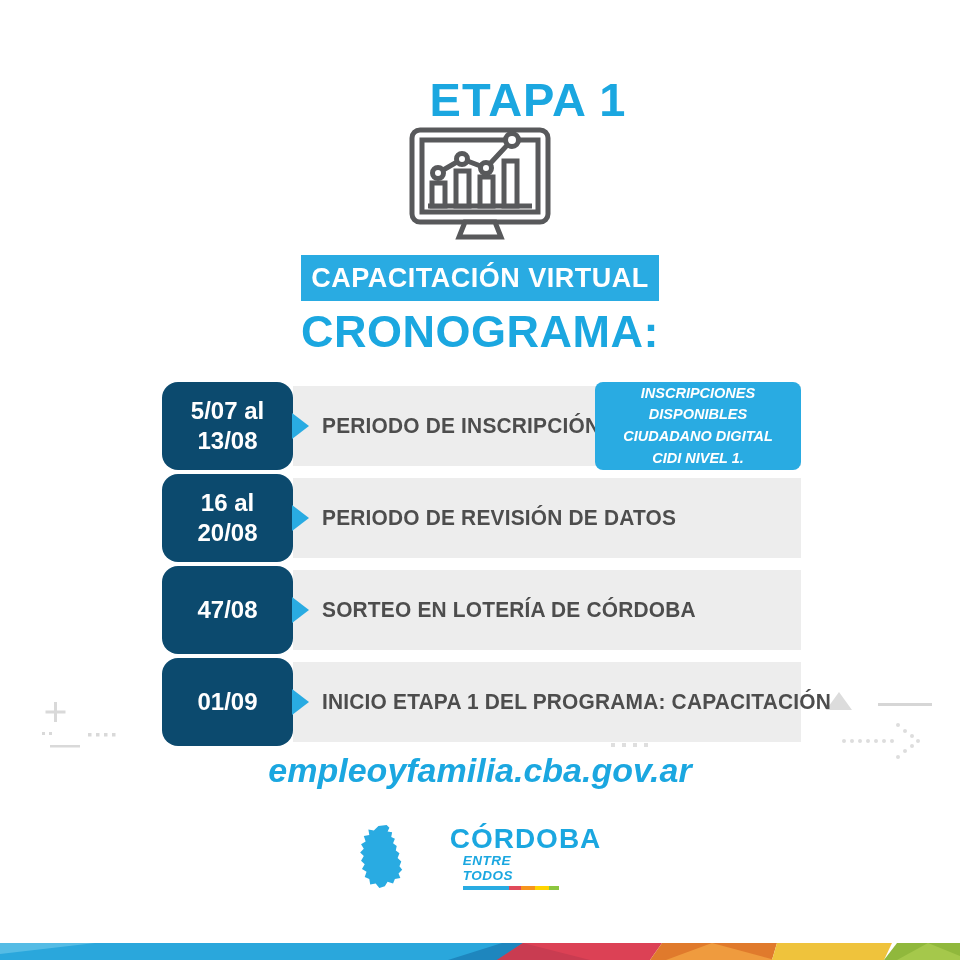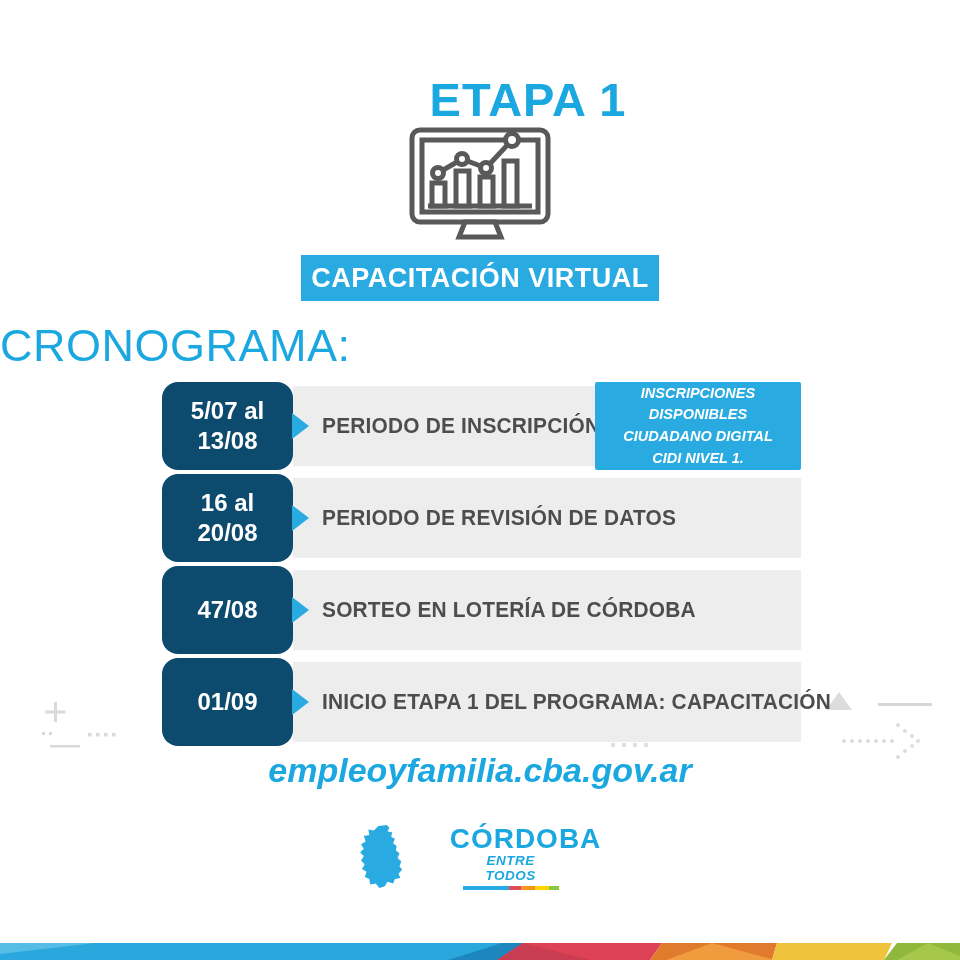--- a/index.html
+++ b/index.html
@@ -12,22 +12,22 @@
     position:absolute;top:72px;left:0;width:100%;text-align:center;
     font-size:47px;font-weight:bold;color:#1ba7e0;letter-spacing:1px;margin-left:48px;
   }
   .monitor-wrap{position:absolute;top:126px;left:0;width:100%;display:flex;justify-content:center;}
   .banner-wrap{position:absolute;top:255px;left:0;width:100%;display:flex;justify-content:center;}
   .banner{
     background:#29abe2;color:#ffffff;font-size:27px;font-weight:bold;
     line-height:46px;padding:0 10px;letter-spacing:0.5px;white-space:nowrap;
   }
   .section-title{
-    position:absolute;top:320px;left:0;width:100%;text-align:left;
-    font-size:45px;font-weight:normal;color:#1ba7e0;letter-spacing:0.5px;
+    position:absolute;top:306px;left:0;width:100%;text-align:center;
+    font-size:45px;font-weight:bold;color:#1ba7e0;letter-spacing:0.5px;
   }
   
   .timeline{position:absolute;top:382px;left:162px;width:639px;}
   .trow{position:relative;height:88px;margin-bottom:4px;}
   .tbar{
     position:absolute;left:131px;right:0;top:4px;bottom:4px;
     background:#ededed;z-index:1;
   }
   .tlabel{
     position:absolute;left:160px;top:50%;z-index:2;
@@ -43,35 +43,35 @@
     color:#ffffff;font-size:24px;font-weight:bold;line-height:1.25;
     text-align:center;white-space:pre-line;
   }
   .tarrow{
     position:absolute;left:130px;top:50%;transform:translateY(-50%);z-index:3;
     width:0;height:0;border-top:13px solid transparent;border-bottom:13px solid transparent;
     border-left:17px solid #29abe2;
   }
   .tnote{
     position:absolute;right:0;top:0;bottom:0;width:206px;z-index:4;
-    background:#29abe2;border-radius:2px;
+    background:#29abe2;border-radius:8px;
     display:flex;align-items:center;justify-content:center;text-align:center;
     color:#ffffff;font-size:14.5px;font-weight:bold;font-style:italic;
     line-height:1.5;white-space:pre-line;
   }
   
   .url{
     position:absolute;top:751px;left:0;width:100%;text-align:center;
     font-size:34px;font-weight:bold;font-style:italic;color:#1ba7e0;
   }
   .logo-wrap{position:absolute;top:824px;left:0;width:100%;display:flex;justify-content:center;}
   .logo{display:flex;align-items:center;gap:34px;}
   .logo-text{margin-left:9px;}
   .logo-name{font-size:28px;font-weight:bold;color:#1ba7e0;letter-spacing:1px;line-height:1.05;}
-  .logo-sub{margin-left:13px;width:96px;text-align:center;}
+  .logo-sub{margin-left:13px;width:96px;}
   .logo-tagline{font-size:13.5px;font-weight:bold;font-style:italic;color:#1ba7e0;letter-spacing:0.5px;}
   .logo-bar{display:flex;height:4px;margin-top:3px;width:100%;}
   .logo-bar span{display:block;height:100%;}
   .lb-blue{width:48%;background:#29abe2;}
   .lb-red{width:13%;background:#e04a5a;}
   .lb-orange{width:14%;background:#f7941d;}
   .lb-yellow{width:15%;background:#ffd400;}
   .lb-green{width:10%;background:#8cc63f;}
   
   .deco{position:absolute;z-index:0;}

